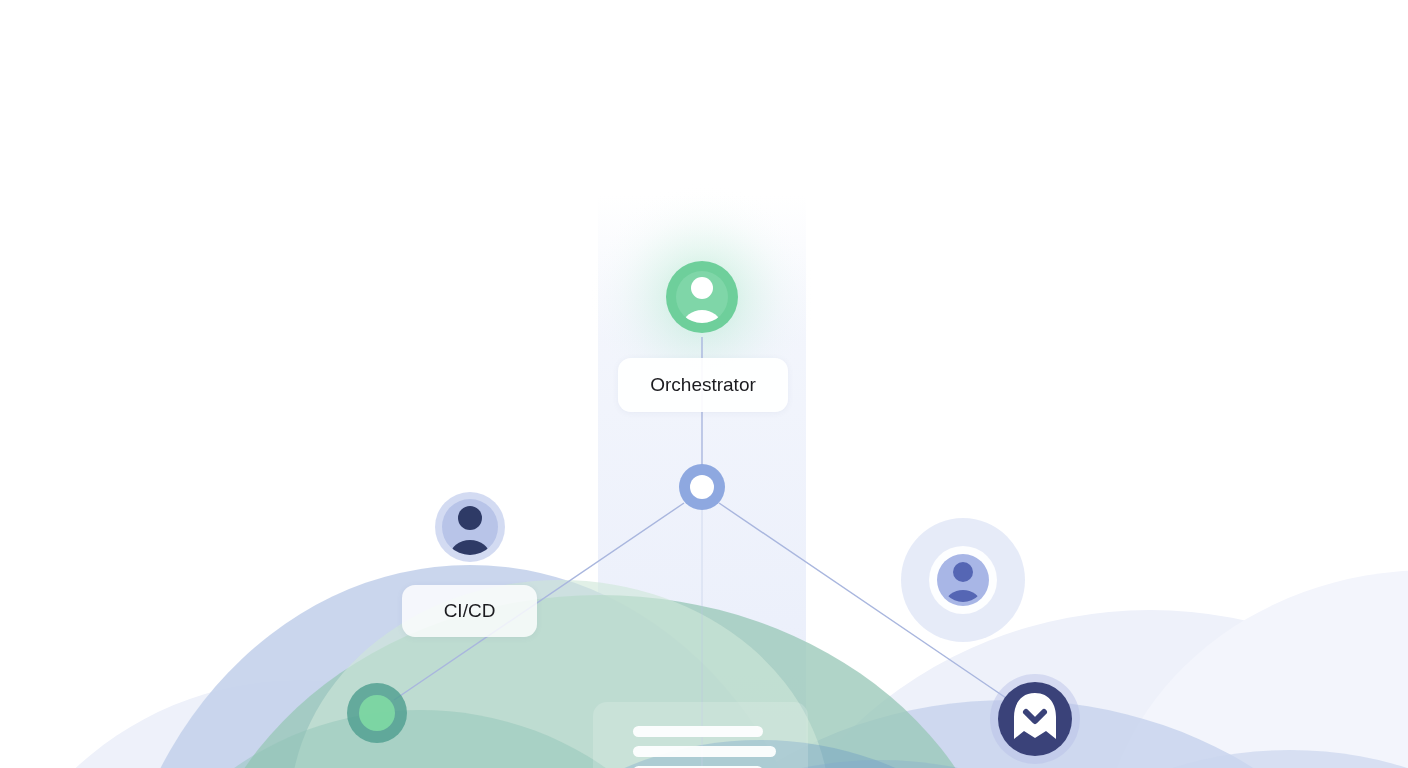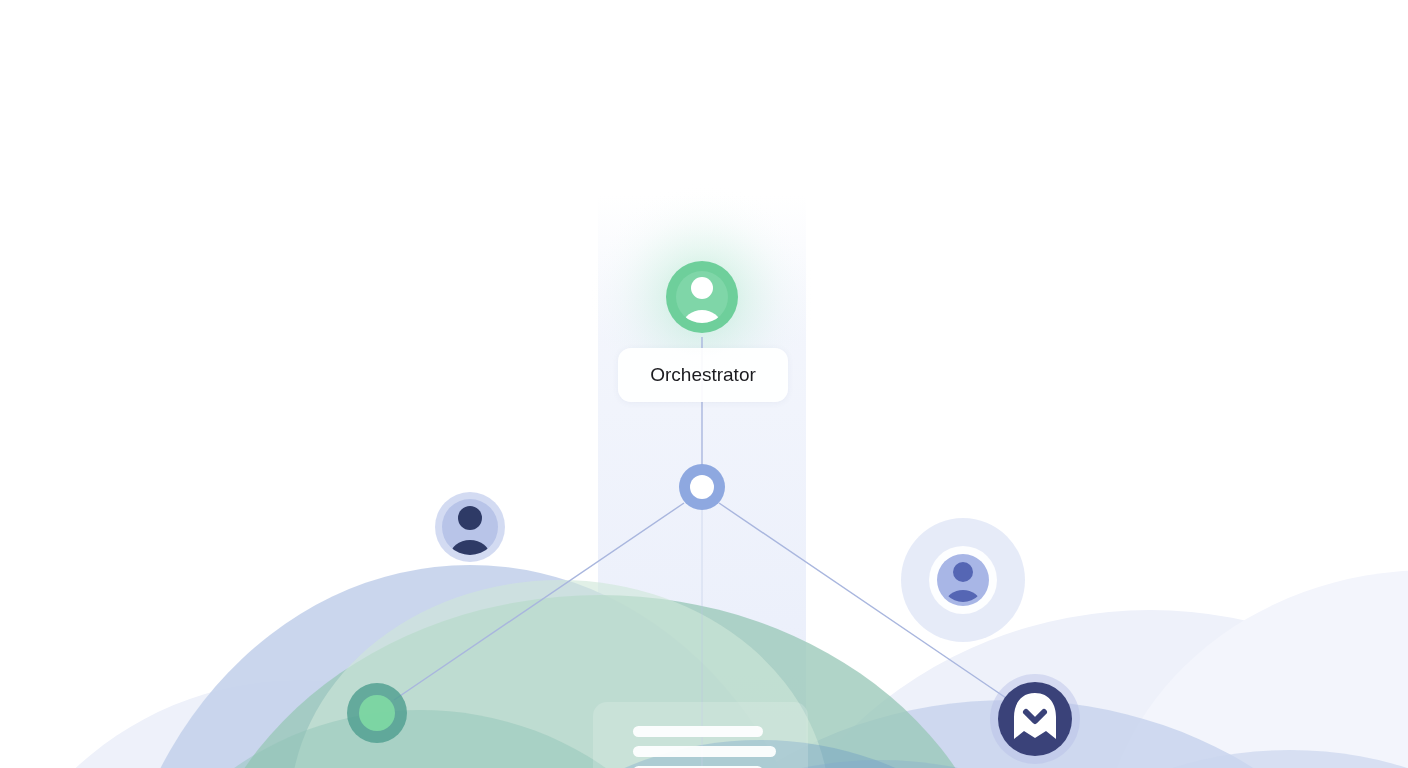--- a/index.html
+++ b/index.html
@@ -34,21 +34,21 @@
     display: flex;
     align-items: center;
     justify-content: center;
     border-radius: 13px;
     background: rgba(255,255,255,0.90);
     box-shadow: 0 1px 6px rgba(80,100,140,0.07);
     color: #1c1c20;
     white-space: nowrap;
   }
   #card-orchestrator {
-    left: 618px; top: 348px;
+    left: 618px; top: 358px;
     width: 170px; height: 54px;
     font-size: 19px;
     background: rgba(255,255,255,0.93);
   }
   #card-cicd {
     left: 402px; top: 585px;
     width: 135px; height: 52px;
     font-size: 19px;
     background: rgba(255,255,255,0.80);
   }
@@ -134,20 +134,23 @@
     <div class="skeleton-card">
       <div class="skeleton-bar sb1"></div>
       <div class="skeleton-bar sb2"></div>
       <div class="skeleton-bar sb3"></div>
     </div>
 
     <div class="label-card" id="card-orchestrator">
       <span>Orchestrator</span>
     </div>
 
+    <div class="label-card" id="card-cicd">
+      <span>CI/CD</span>
+    </div>
 
     <svg class="node" style="left:0;top:0;width:1408px;height:768px" viewBox="0 0 1408 768">
       <defs>
         <clipPath id="clipOrch">
             <circle cx="702" cy="297" r="26"></circle>
           </clipPath>
         <clipPath id="clipCicd">
             <circle cx="470" cy="527" r="28"></circle>
           </clipPath>
         <clipPath id="clipRight">

